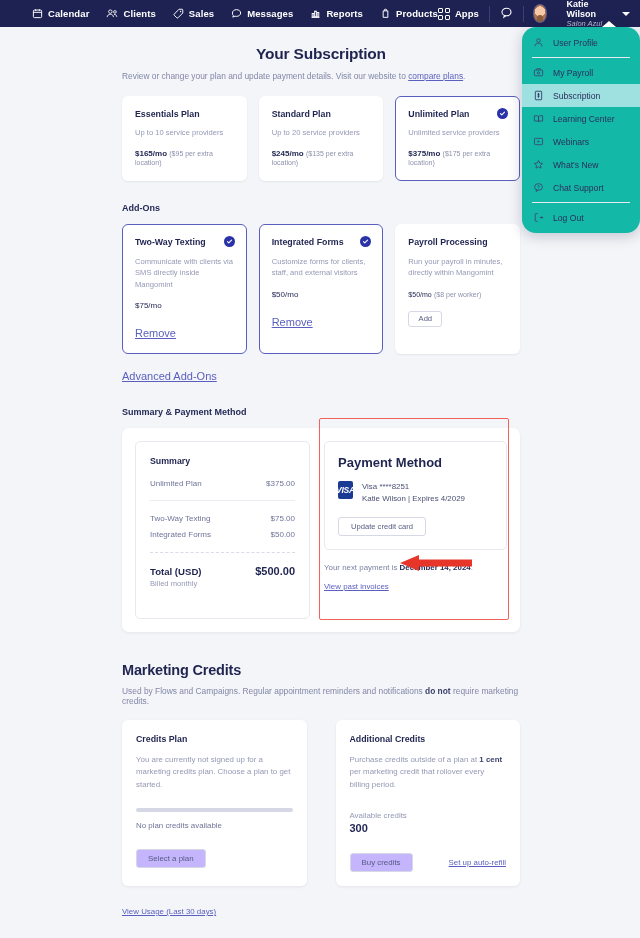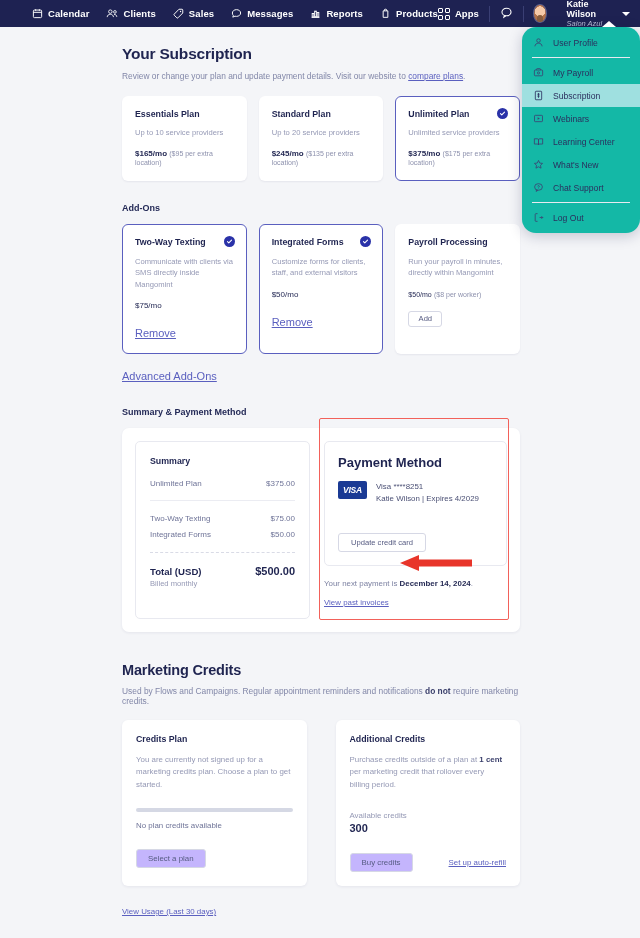--- a/index.html
+++ b/index.html
@@ -67,21 +67,21 @@
     padding: 6px 10px; font-size: 8.6px; color: #2b2f5e; cursor: pointer;
   }
   .menu-item.sel { background: #9fe0e0; }
   .menu-item .mi-ic { width: 12px; display:flex; align-items:center; justify-content:center; }
   .menu-sep { height: 1px; background: #e9eaf1; margin: 3px 10px; }
 
   
   .page { padding: 18px 0 0 0; }
   .wrap { width: 398px; margin-left: 122px; }
 
-  h1.page-title { font-size: 15.5px; font-weight: 700; letter-spacing: -.2px; }
+  h1.page-title { font-size: 15.5px; font-weight: 700; letter-spacing: -.2px; text-align: center; }
   .page-sub { font-size: 8.4px; color: #8287a8; margin-top: 8px; }
   .page-sub a { color: #5a5fbf; text-decoration: underline; }
 
   .section-label { font-size: 9px; font-weight: 700; color: #242a57; }
 
   .card-row { display: flex; gap: 12px; }
   .card {
     background: #fff; border-radius: 6px; border: 1px solid transparent;
     box-shadow: 0 1px 2px rgba(30,35,80,.07);
     flex: 1; position: relative;
@@ -124,21 +124,21 @@
   .sum-total { display: flex; justify-content: space-between; align-items: baseline; margin-top: 12px; }
   .sum-total .lbl { font-size: 9.6px; font-weight: 700; }
   .sum-total .amt { font-size: 11px; font-weight: 700; }
   .sum-billed { font-size: 7.6px; color: #9599b5; margin-top: 2px; }
 
   .pay-col { flex: 1; display: flex; flex-direction: column; }
   .pay-card { border: 1px solid #e8e9f0; border-radius: 5px; padding: 13px; }
   .pay-title { font-size: 13px; font-weight: 700; }
   .pay-row { display: flex; align-items: flex-start; gap: 9px; margin-top: 11px; }
   .visa {
-    width: 29px; height: 18px; background: #1a3a94; border-radius: 2px;
+    width: 15px; height: 18px; background: #1a3a94; border-radius: 2px;
     display: flex; align-items: center; justify-content: center;
     color: #fff; font-size: 8.5px; font-weight: 700; font-style: italic; letter-spacing: -.2px;
   }
   .pay-text { font-size: 7.9px; color: #4b5075; line-height: 1.45; }
   .pay-next { font-size: 7.9px; color: #7d82a2; margin-top: 13px; }
   .pay-next b { color: #262b55; }
   .pay-link { font-size: 7.9px; color: #5a5fbf; text-decoration: underline; margin-top: 10px; display:inline-block; cursor:pointer; }
 
   .redbox {
     position: absolute; left: 319px; top: 418px; width: 190px; height: 202px;
@@ -289,34 +289,34 @@
         <svg width="11" height="11" viewBox="0 0 16 16" fill="none" stroke="#2b3160" stroke-width="1.2">
           <rect x="3.4" y="1.8" width="9.2" height="12.4" rx="1"></rect>
           <path d="M8 4.4v7M6.3 6.1h3.4M6.3 8.9h3.4"></path>
         </svg>
       </span>
     <span>Subscription</span>
   </div>
   <div class="menu-item">
     <span class="mi-ic">
         <svg width="11" height="11" viewBox="0 0 16 16" fill="none" stroke="#3d4272" stroke-width="1.2">
+          <path d="M2 4h4.4c.9 0 1.6.6 1.6 1.4V13c0-.8-.7-1.3-1.6-1.3H2z"></path>
+          <path d="M14 4H9.6C8.7 4 8 4.6 8 5.4V13c0-.8.7-1.3 1.6-1.3H14z"></path>
+        </svg>
+      </span>
+    <span>Learning Center</span>
+  </div>
+  <div class="menu-item">
+    <span class="mi-ic">
+        <svg width="11" height="11" viewBox="0 0 16 16" fill="none" stroke="#3d4272" stroke-width="1.2">
           <rect x="2.2" y="3.4" width="11.6" height="9.2" rx="1.1"></rect>
           <path d="M6.7 6.3l3.3 1.7-3.3 1.8z" fill="#3d4272" stroke="none"></path>
         </svg>
       </span>
     <span>Webinars</span>
-  </div>
-  <div class="menu-item">
-    <span class="mi-ic">
-        <svg width="11" height="11" viewBox="0 0 16 16" fill="none" stroke="#3d4272" stroke-width="1.2">
-          <path d="M2 4h4.4c.9 0 1.6.6 1.6 1.4V13c0-.8-.7-1.3-1.6-1.3H2z"></path>
-          <path d="M14 4H9.6C8.7 4 8 4.6 8 5.4V13c0-.8.7-1.3 1.6-1.3H14z"></path>
-        </svg>
-      </span>
-    <span>Learning Center</span>
   </div>
   <div class="menu-item">
     <span class="mi-ic">
         <svg width="11" height="11" viewBox="0 0 16 16" fill="none" stroke="#3d4272" stroke-width="1.2" stroke-linejoin="round">
           <path d="M8 2.1l1.8 3.8 4.1.5-3 2.8.8 4.1L8 11.3 4.3 13.3l.8-4.1-3-2.8 4.1-.5z"></path>
         </svg>
       </span>
     <span>What's New</span>
   </div>
   <div class="menu-item">
@@ -434,21 +434,21 @@
       <div class="pay-col">
         <div class="pay-card">
           <div class="pay-title">Payment Method</div>
           <div class="pay-row">
             <div class="visa">VISA</div>
             <div class="pay-text">
               <div>Visa ****8251</div>
               <div>Katie Wilson | Expires 4/2029</div>
             </div>
           </div>
-          <div class="btn-outline" style="height:19px;padding:0 12px;margin-top:29px;">Update credit card</div>
+          <div class="btn-outline" style="height:19px;padding:0 12px;margin-top:13px;">Update credit card</div>
         </div>
         <div class="pay-next">
           <span>Your next payment is </span><b>December 14, 2024</b><span>.</span>
         </div>
         <a class="pay-link" href="#">View past invoices</a>
       </div>
     </div>
   </div>
 
   <div class="wrap" style="margin-top:30px;">

